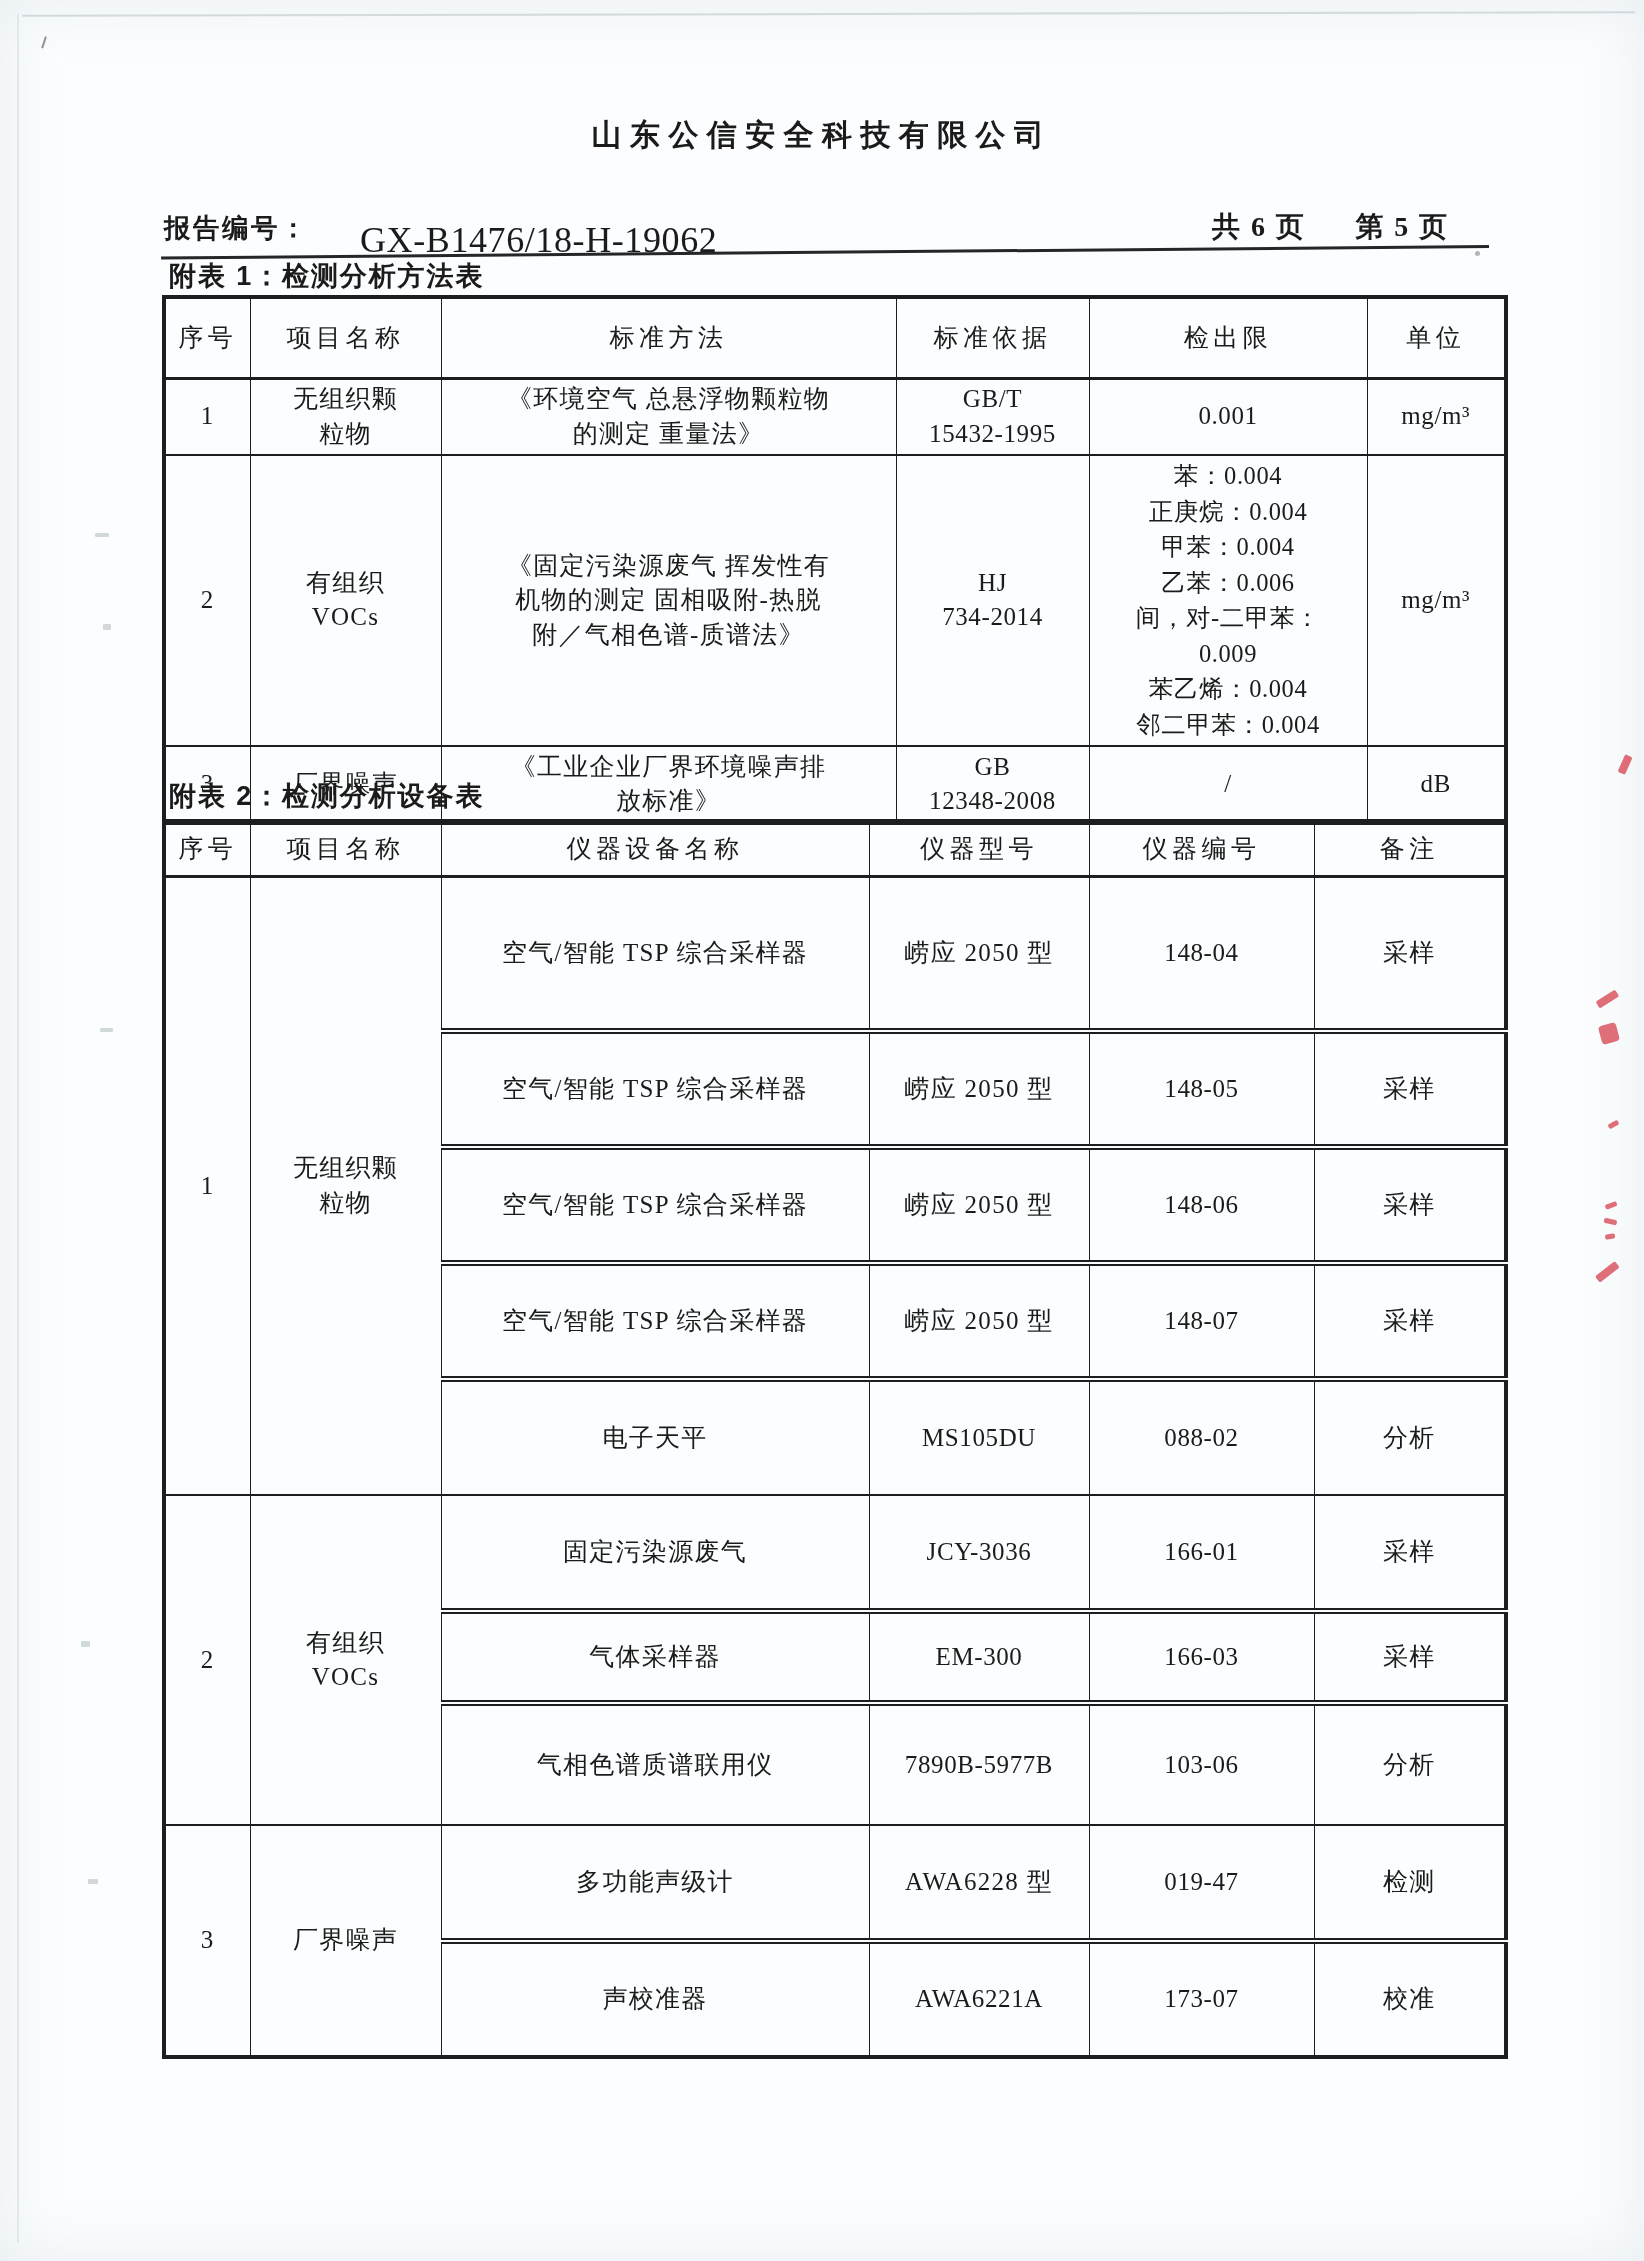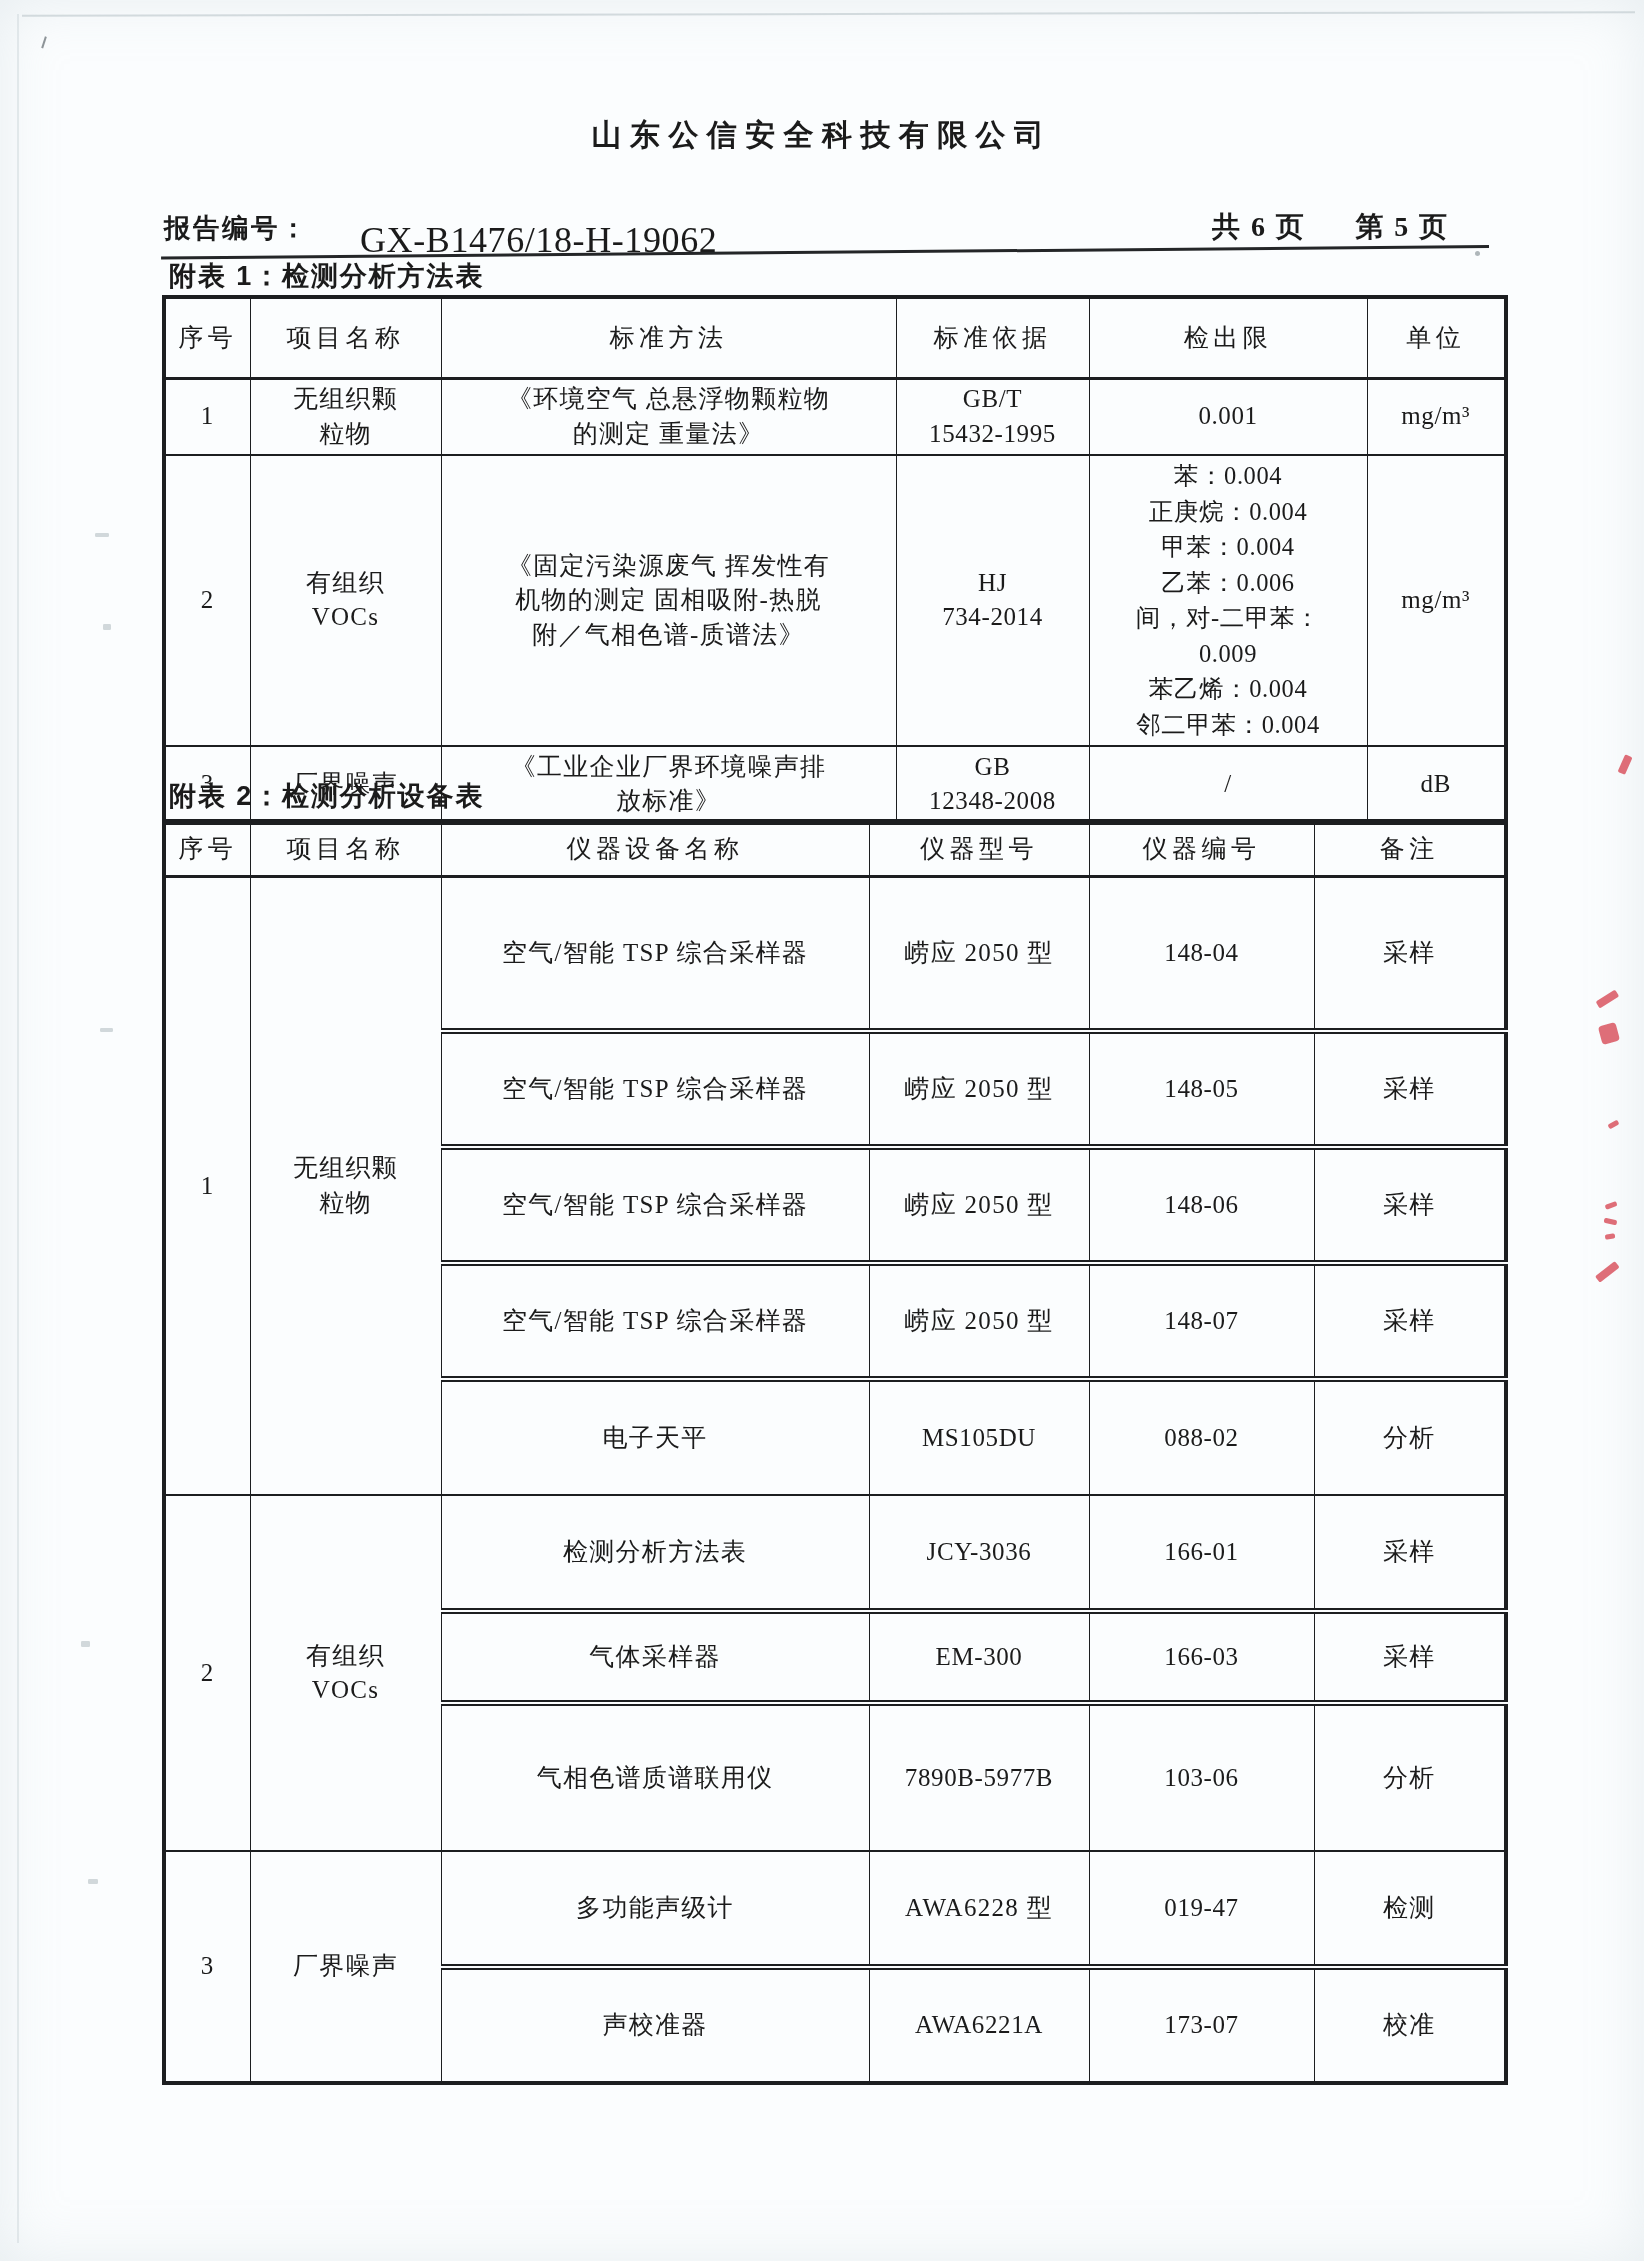--- a/index.html
+++ b/index.html
@@ -228,32 +228,32 @@
         <td class="dbl">电子天平</td>
         <td class="dbl latin">MS105DU</td>
         <td class="dbl latin">088-02</td>
         <td class="dbl">分析</td>
       </tr>
 
       <tr style="height:116px">
         <td rowspan="3">2</td>
         <td rowspan="3">有组织
 VOCs</td>
-        <td>检测分析方法表</td>
+        <td>固定污染源废气</td>
         <td class="latin">JCY-3036</td>
         <td class="latin">166-01</td>
         <td>采样</td>
       </tr>
       <tr style="height:92px">
         <td class="dbl">气体采样器</td>
         <td class="dbl latin">EM-300</td>
         <td class="dbl latin">166-03</td>
         <td class="dbl">采样</td>
       </tr>
-      <tr style="height:148px">
+      <tr style="height:122px">
         <td class="dbl">气相色谱质谱联用仪</td>
         <td class="dbl latin">7890B-5977B</td>
         <td class="dbl latin">103-06</td>
         <td class="dbl">分析</td>
       </tr>
 
       <tr style="height:116px">
         <td rowspan="2">3</td>
         <td rowspan="2">厂界噪声</td>
         <td>多功能声级计</td>

